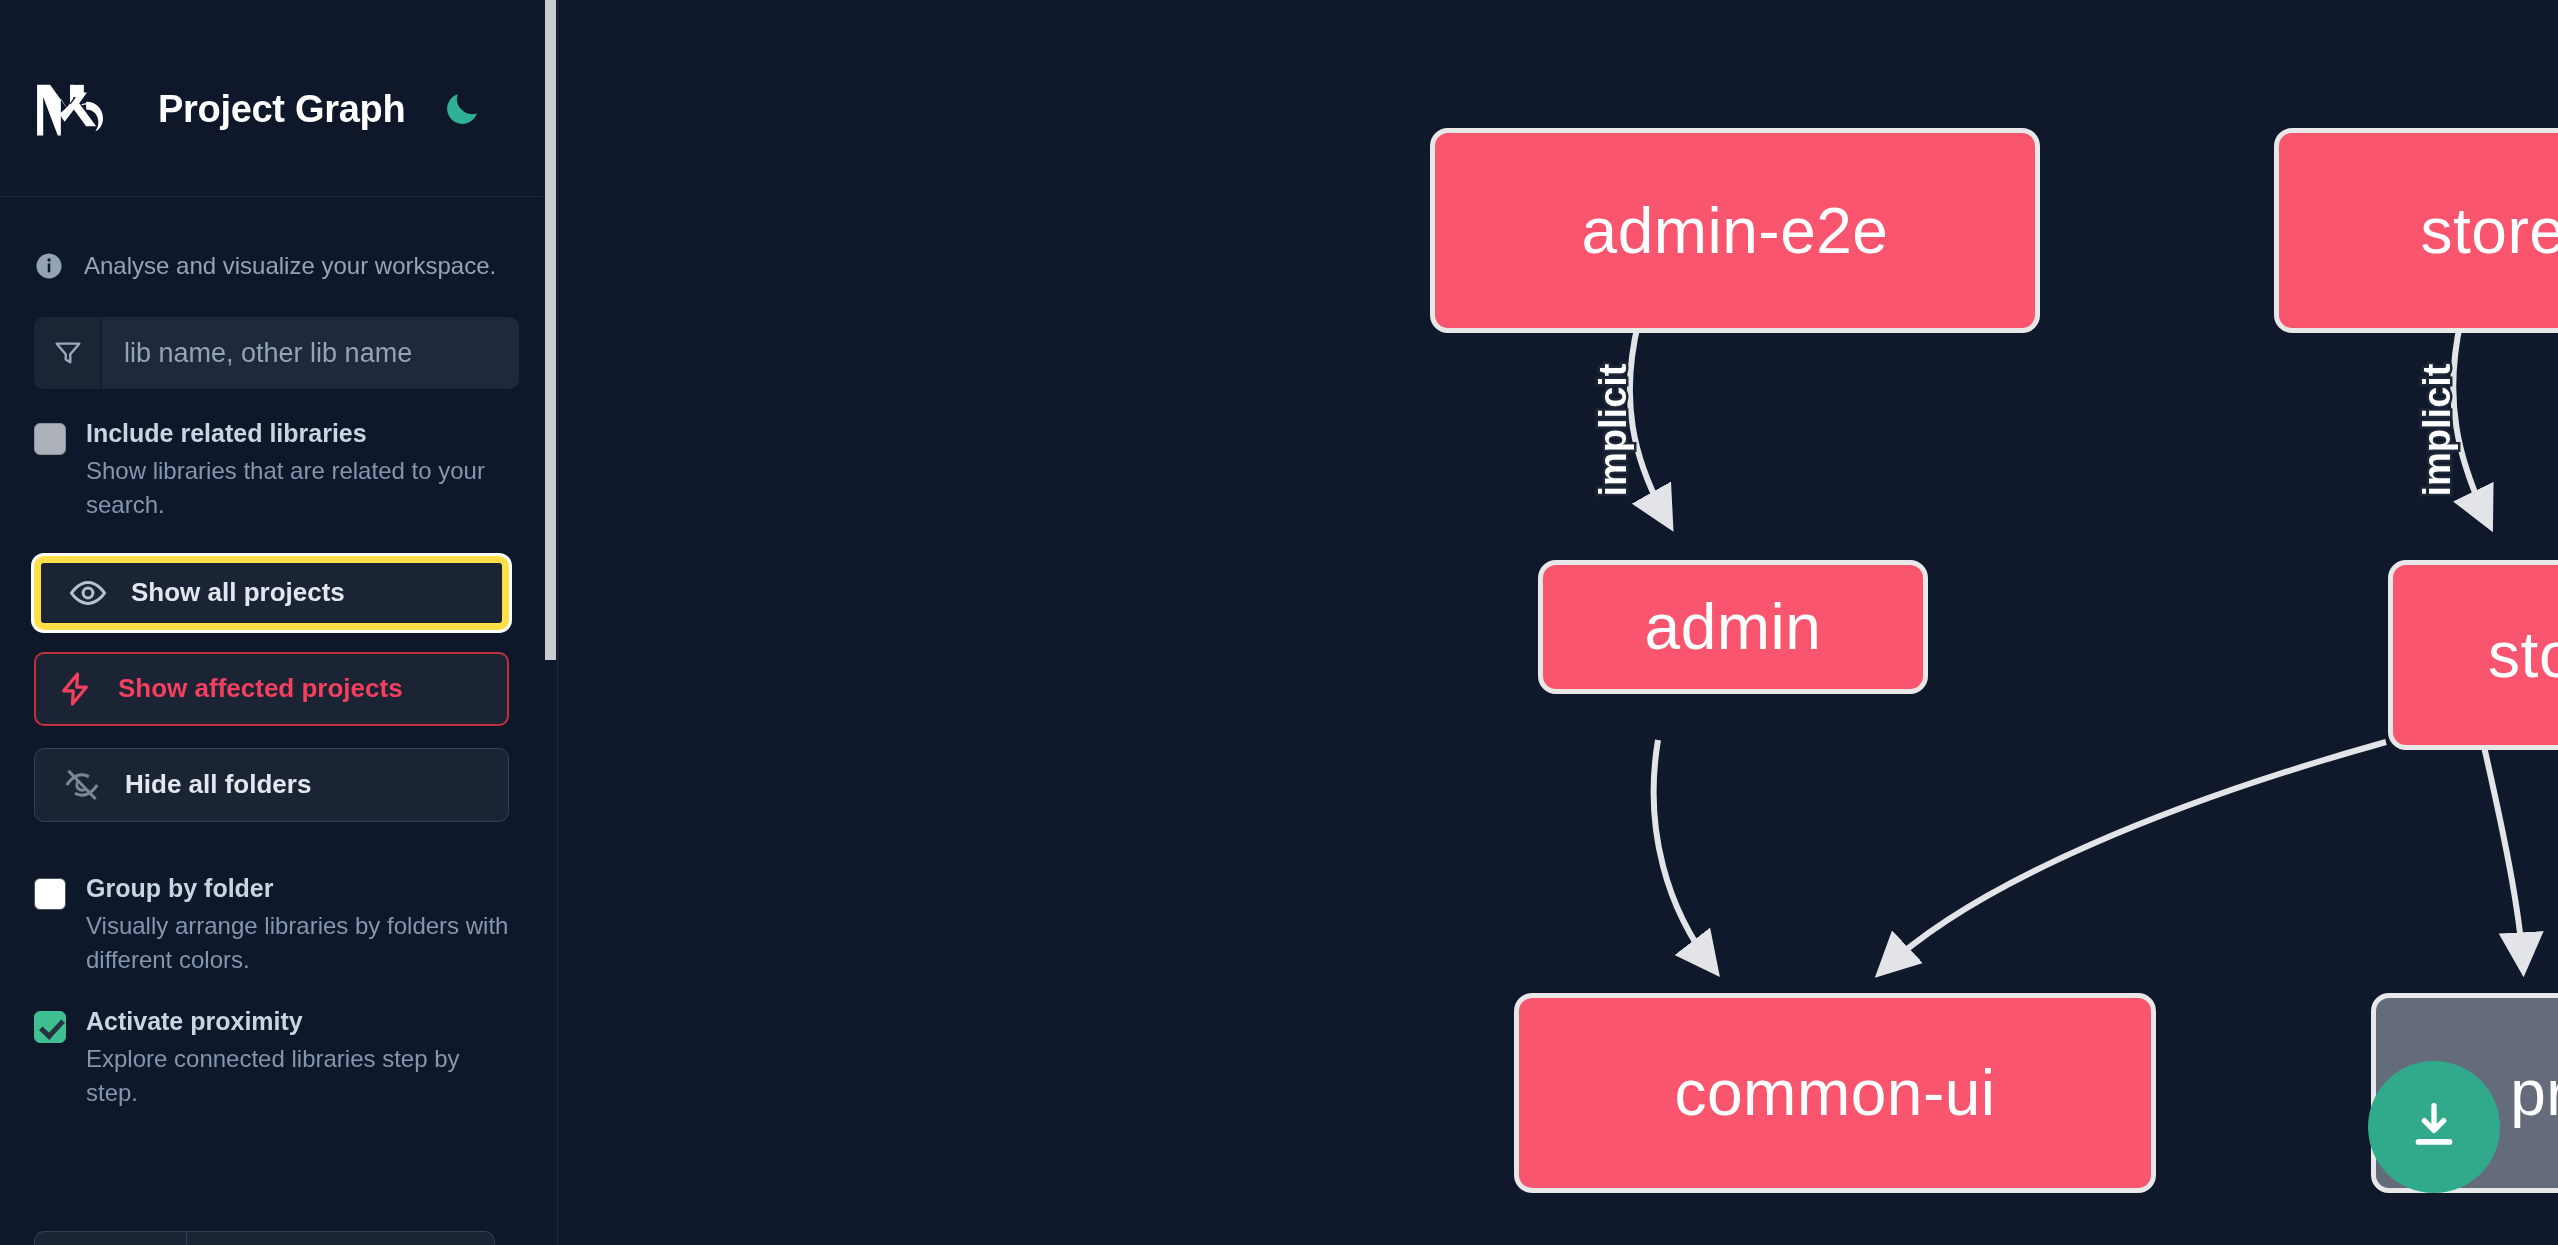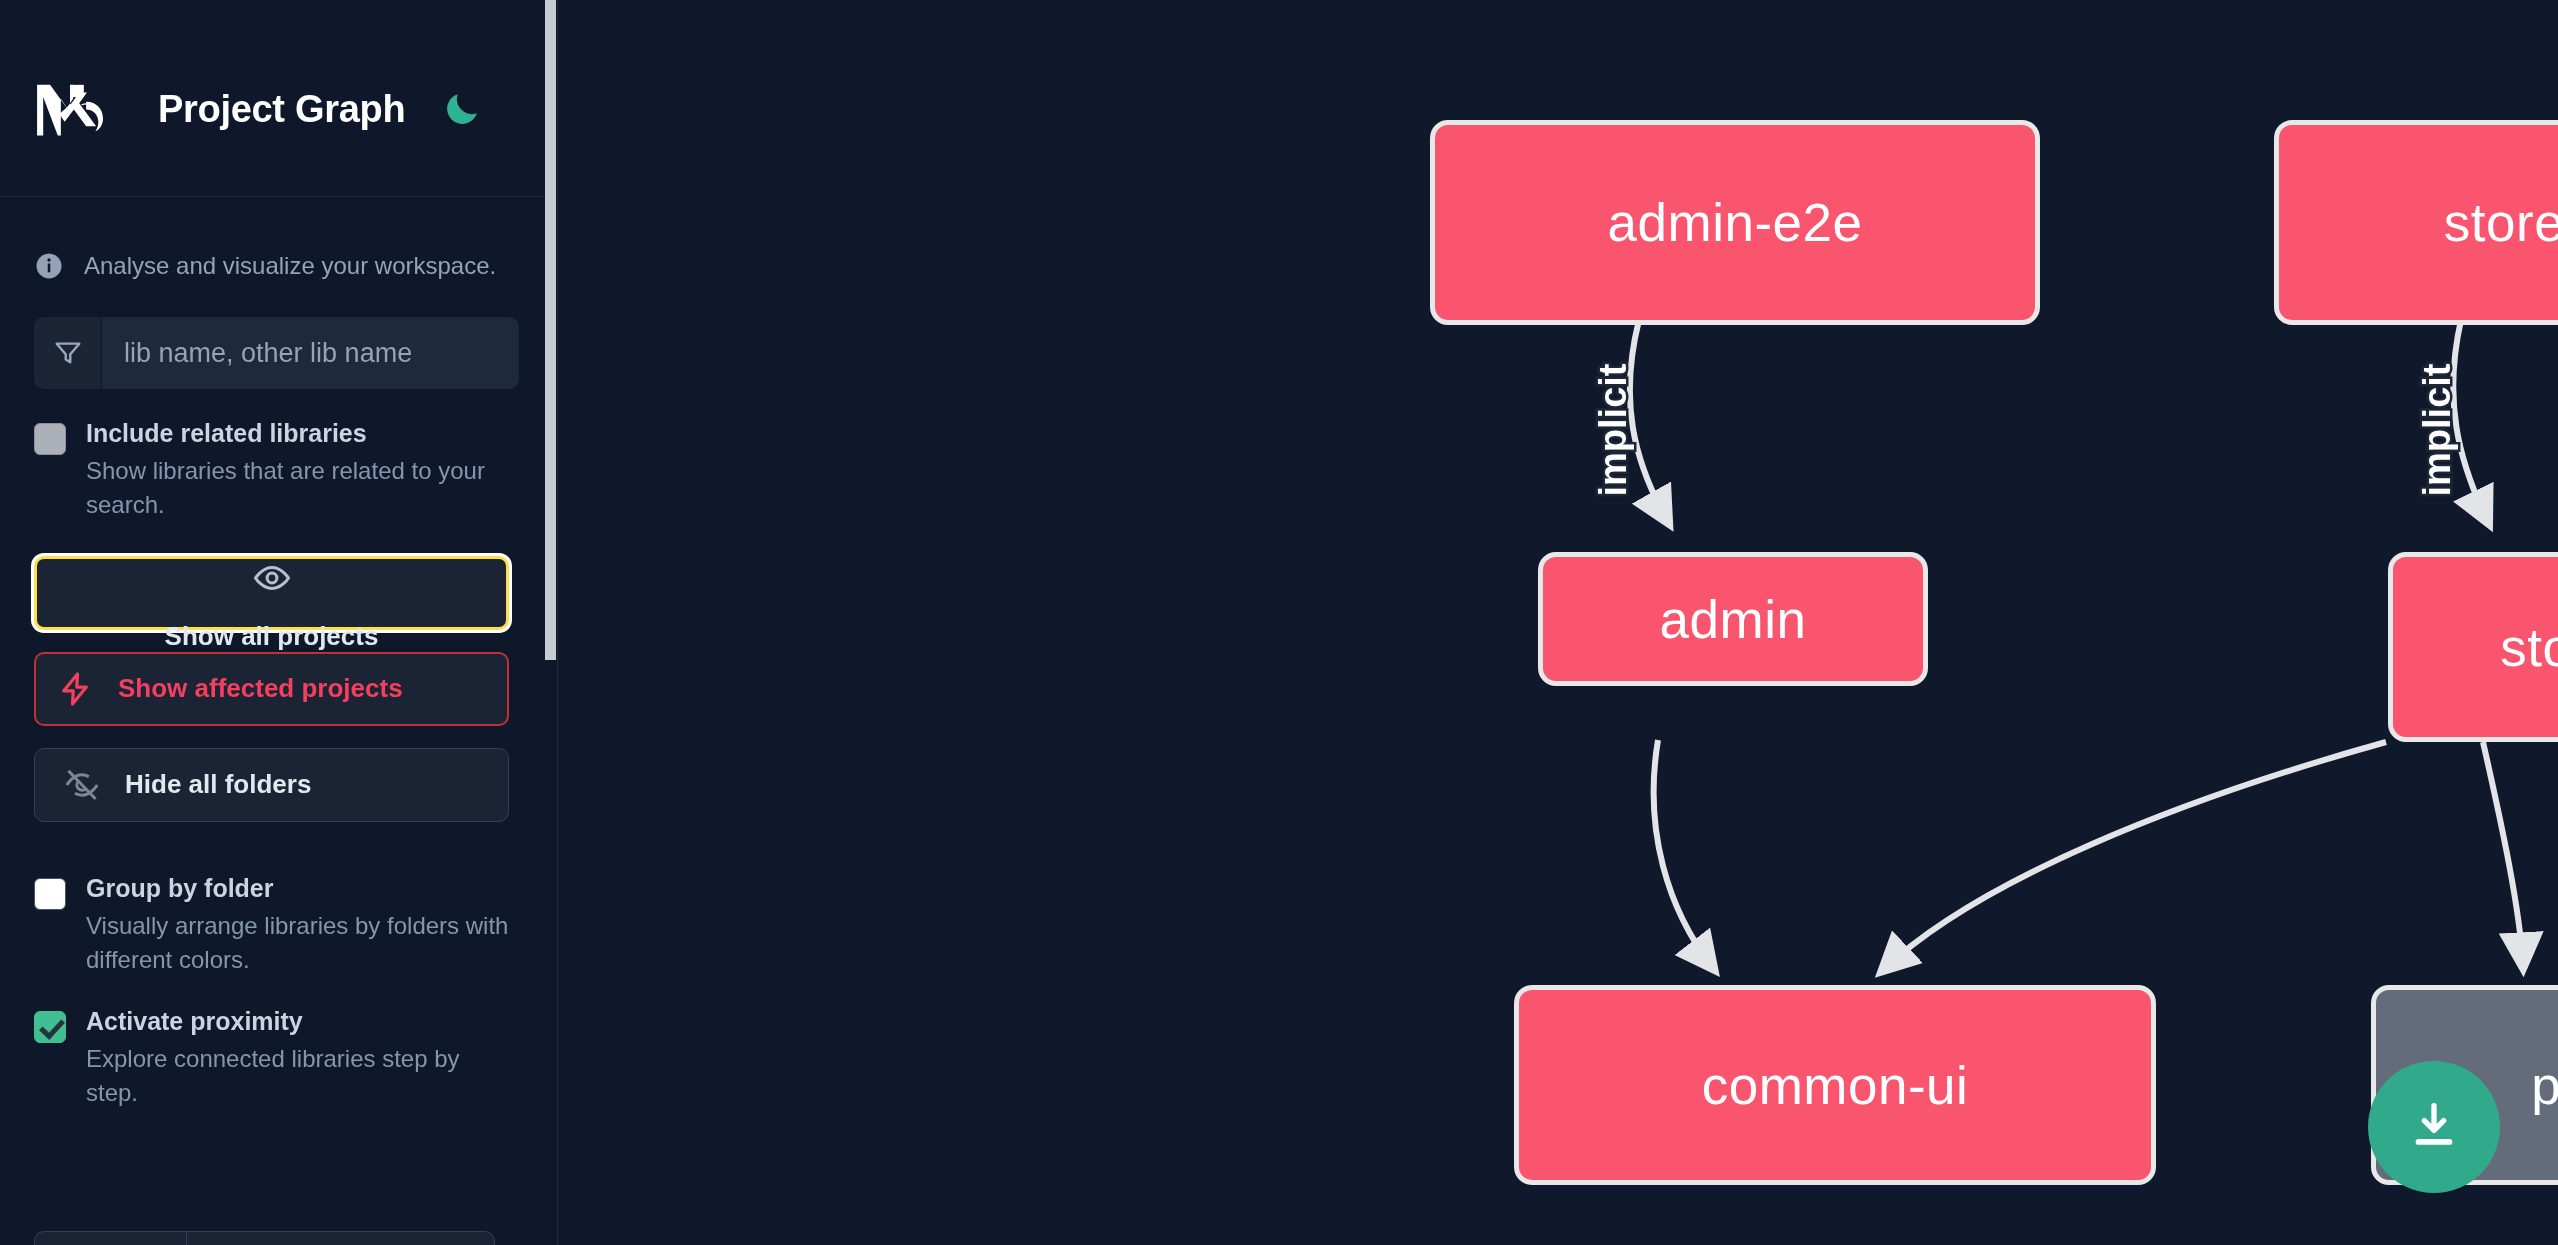--- a/index.html
+++ b/index.html
@@ -156,23 +156,22 @@
     border: 1px solid #374151;
     color: #E2E8F0;
     font-size: 26px;
     font-weight: 700;
     cursor: pointer;
     font-family: "Liberation Sans", sans-serif;
     text-align: left;
   }
   .btn .bi { flex: 0 0 38px; width: 38px; height: 38px; display: flex; align-items: center; }
   .btn.focused {
-    border: 3px solid #fde047;
+    border: 7px solid #fde047;
     box-shadow: 0 0 0 3px #FFFFFF;
-    flex-direction: column;
   }
   .btn.affected {
     border: 2px solid #C2303A;
     color: #F43F5E;
     padding-left: 20px;
   }
 
   .spacer-lg { height: 22px; }
 
   .bottom-peek {
@@ -203,26 +202,27 @@
   .graph-svg { position: absolute; inset: 0; width: 100%; height: 100%; }
 
   .node {
     position: absolute;
     display: flex;
     align-items: center;
     justify-content: center;
     border-radius: 18px;
     border: 5px solid #E8E8E8;
     color: #FFFFFF;
-    font-size: 53px;
+    font-size: 64px;
     font-weight: 400;
     letter-spacing: 0.5px;
     cursor: pointer;
     white-space: nowrap;
     font-family: "Liberation Sans", sans-serif;
+    margin-top: 8px;
   }
   .node.pink { background: #F9556E; }
   .node.grey { background: #646B7A; }
 
   .fab {
     position: absolute;
     right: 58px; bottom: 52px;
     width: 132px; height: 132px;
     border-radius: 50%;
     background: #31A98B;

